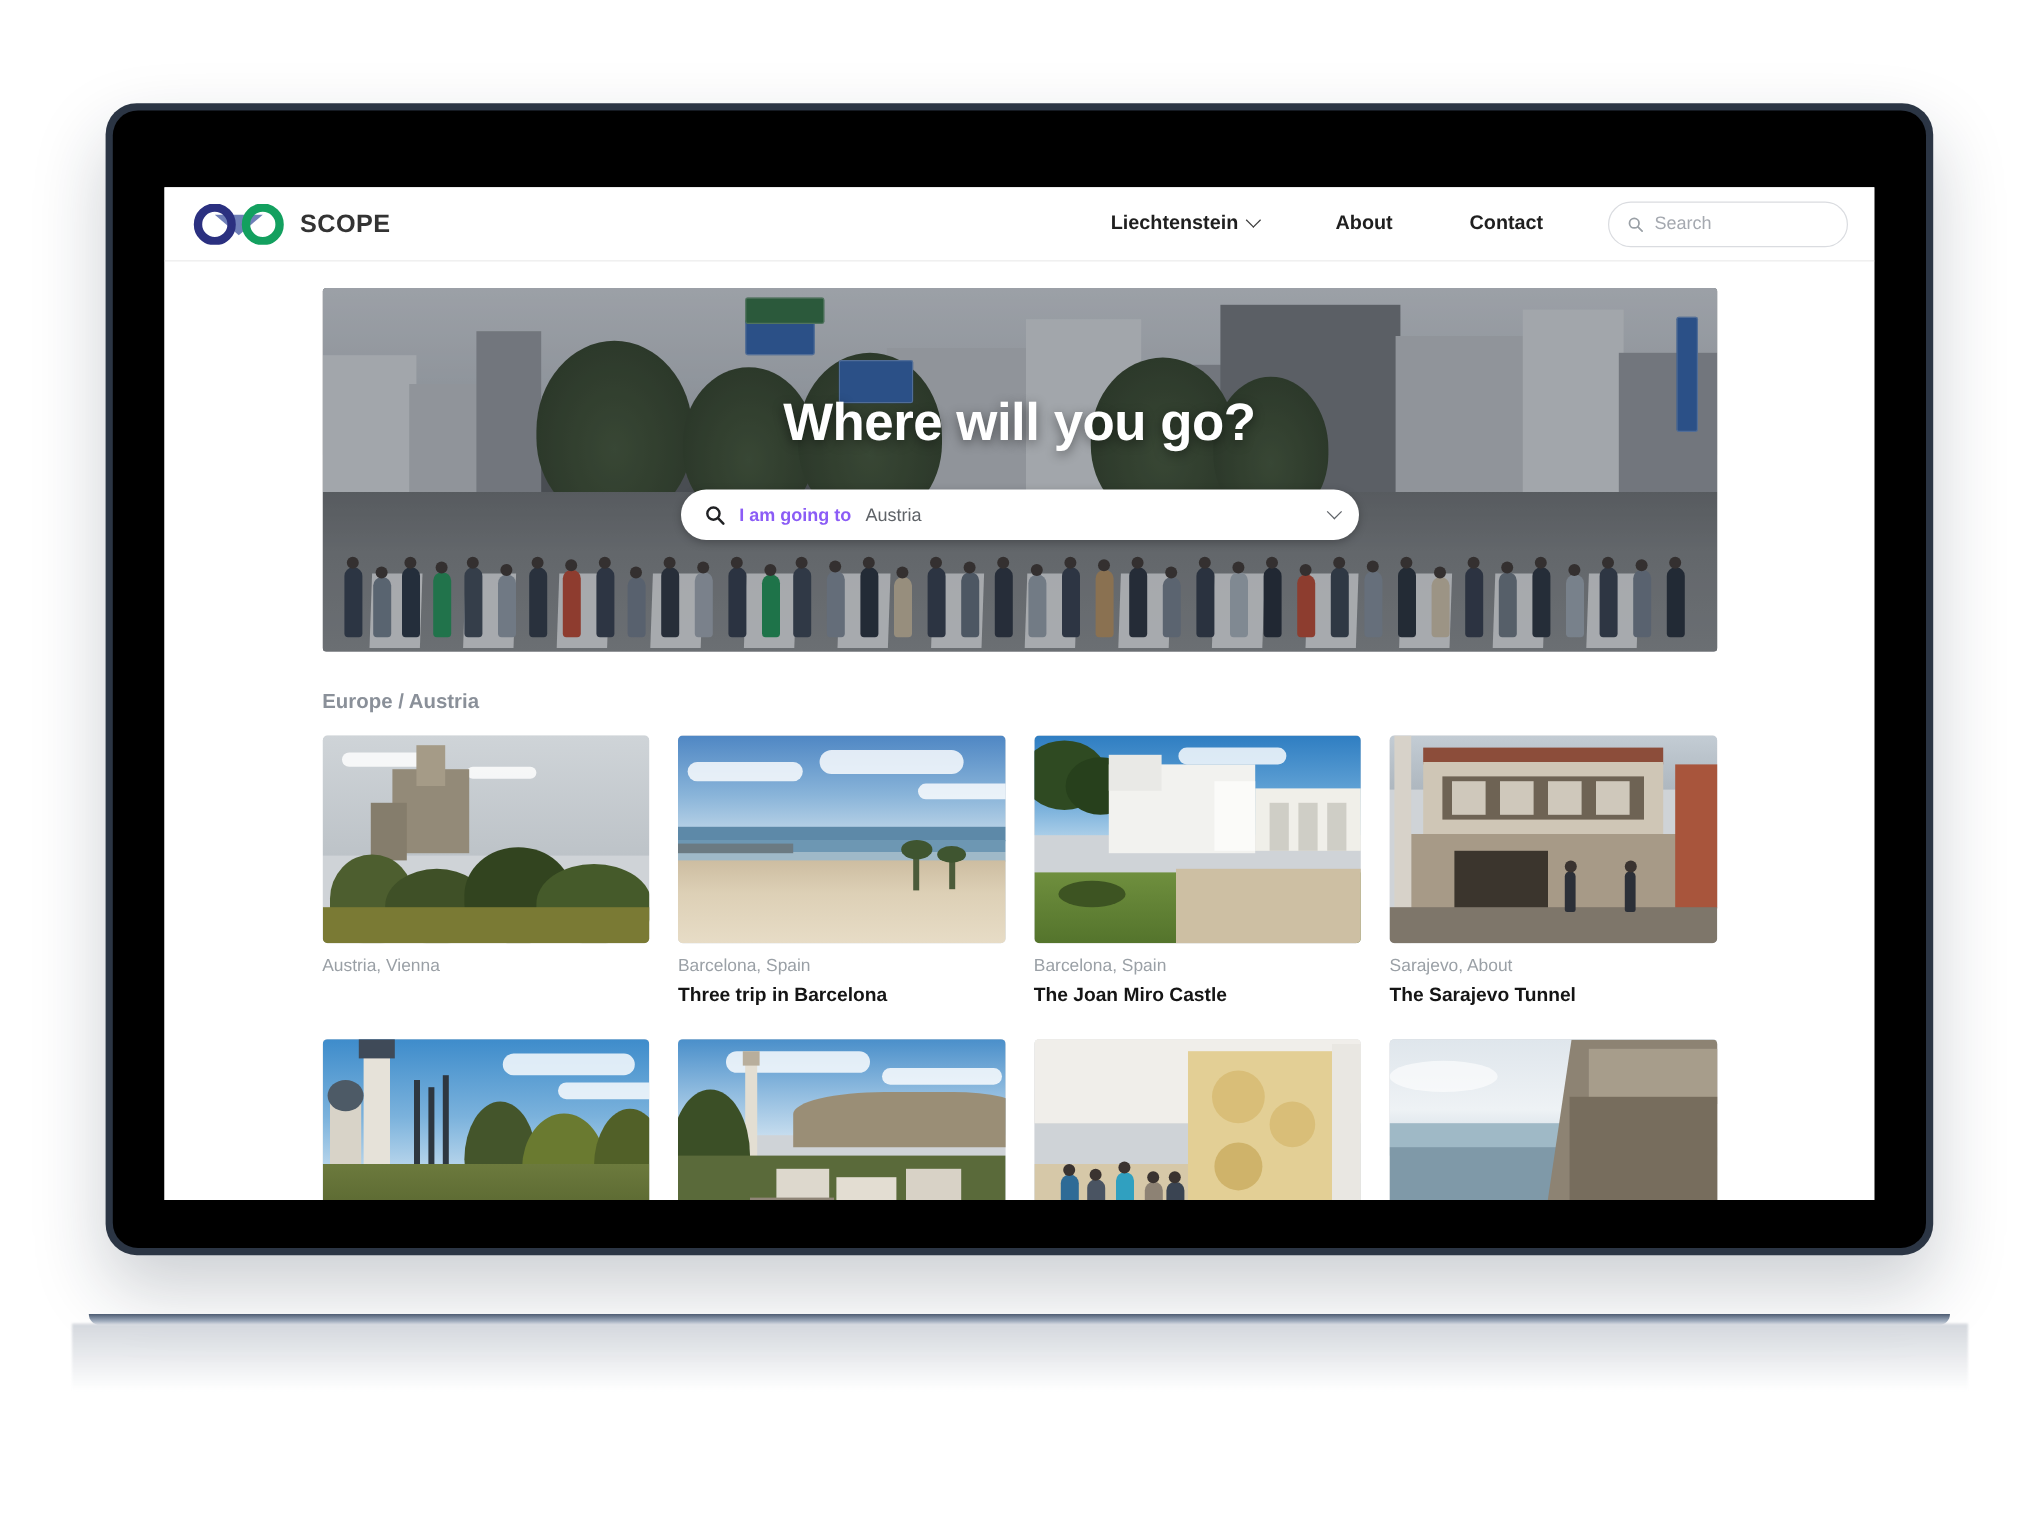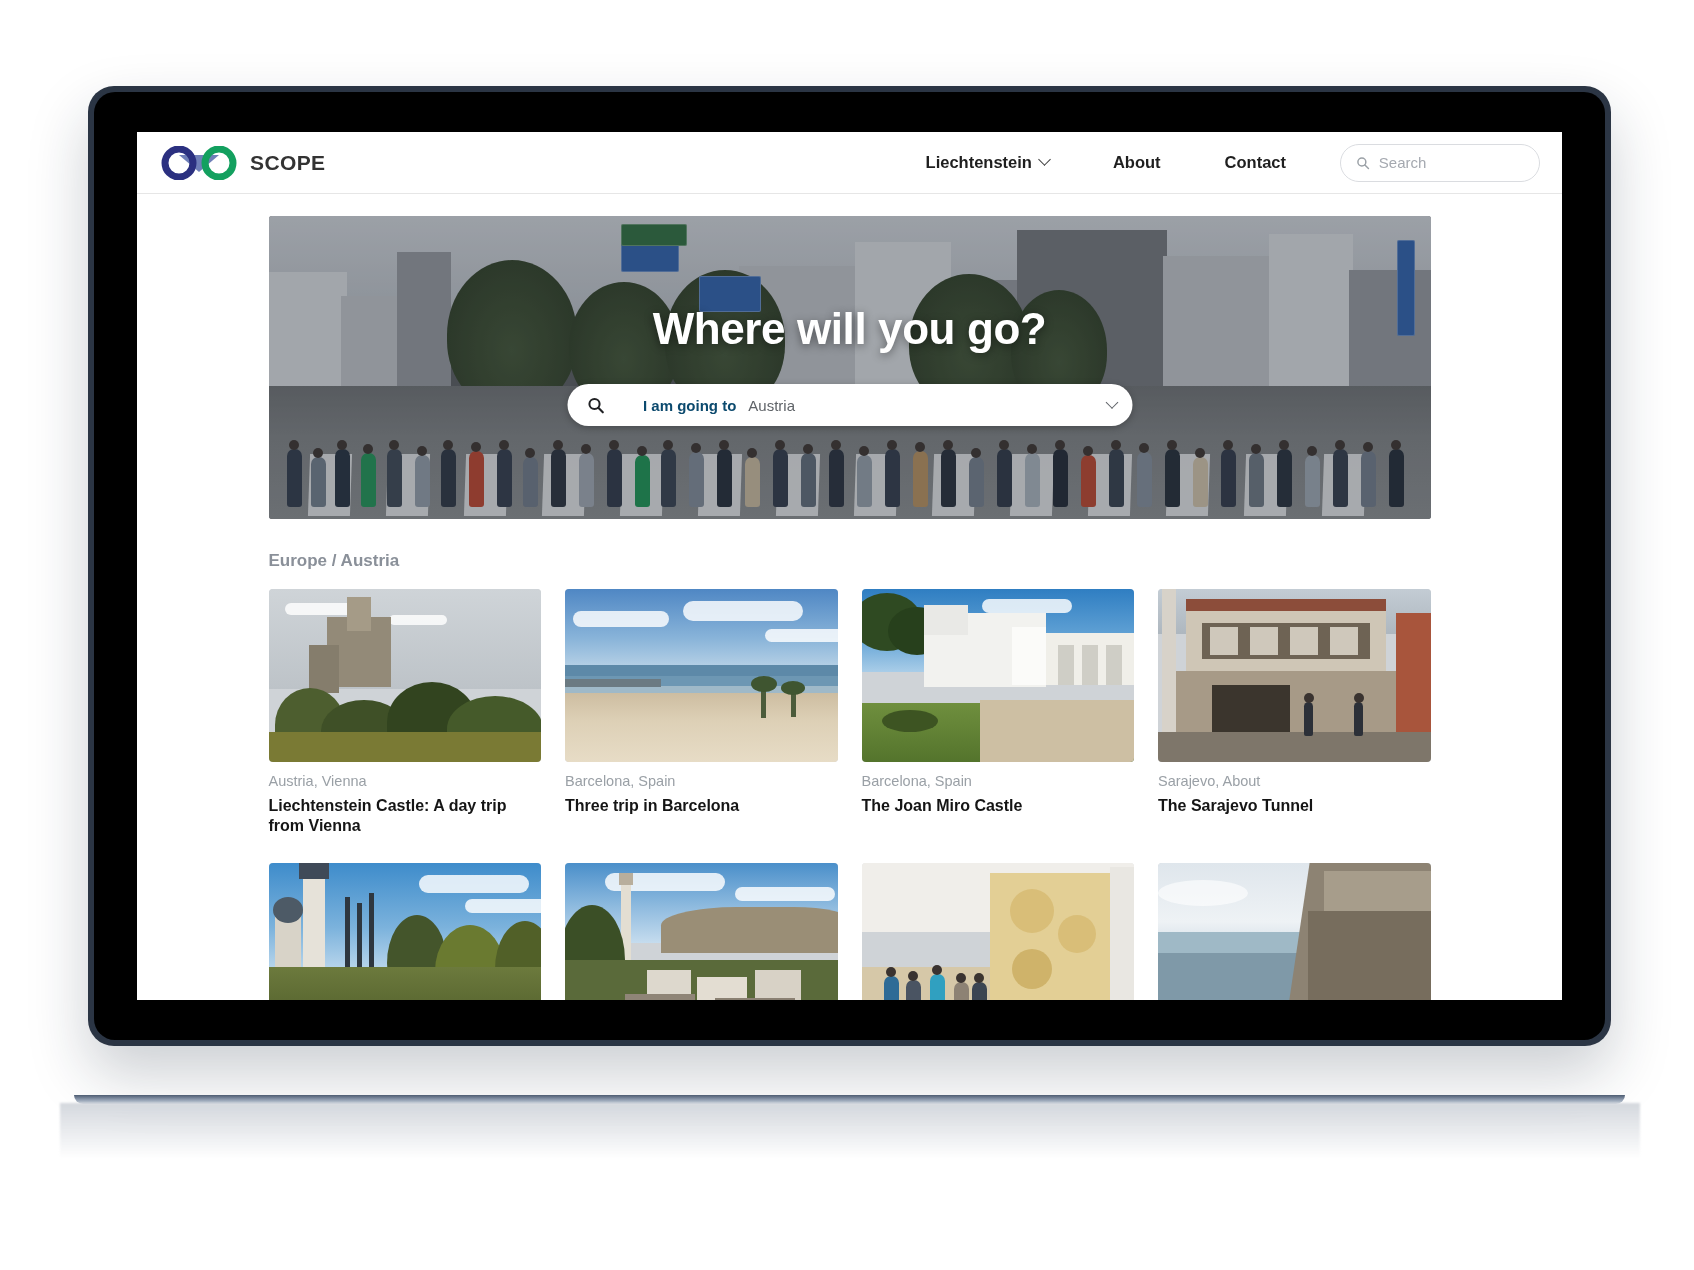--- a/index.html
+++ b/index.html
@@ -29,21 +29,21 @@
     background: #2b3544;
     border-radius: 26px;
     padding: 6px;
     box-shadow: 0 28px 60px rgba(25,35,55,0.22);
   }
   #laptop-inner {
     width: 100%;
     height: 100%;
     background: #000000;
     border-radius: 21px;
-    padding: 40px 43px 40px 43px;
+    padding: 64px 43px 40px 43px;
     position: relative;
     overflow: hidden;
   }
   #screen {
     width: 100%;
     height: 100%;
     background: #ffffff;
     overflow: hidden;
     position: relative;
   }
@@ -227,21 +227,21 @@
     height: 42px;
     background: #fff;
     border-radius: 21px;
     display: flex;
     align-items: center;
     padding: 0 16px 0 20px;
     gap: 12px;
     box-shadow: 0 2px 7px rgba(0,0,0,.25);
   }
   .hero-search .label {
-    font-size: 15px; font-weight: bold; color: #0c4a6e; white-space: nowrap; margin-left: 27px;
+    font-size: 15px; font-weight: bold; color: #8b5cf6; white-space: nowrap;
   }
   .hero-search .value {
     font-size: 15px; color: #5f6368; flex: 1; white-space: nowrap;
   }
   .chev-sm {
     width: 9px; height: 9px;
     border-right: 1.7px solid #5f6368;
     border-bottom: 1.7px solid #5f6368;
     transform: translateY(-3px) rotate(45deg);
   }
@@ -481,21 +481,20 @@
                     <div class="castle" style="left:78px; top:8px;   width:24px; height:34px; background:#a59b87;"></div>
                     <div class="castle" style="left:40px; top:56px;  width:30px; height:48px; background:#857d6c;"></div>
                     <div class="bush" style="left:6px;   bottom:0;  width:70px;  height:74px; background:#4d5e2f;"></div>
                     <div class="bush" style="left:52px;  bottom:0;  width:86px;  height:62px; background:#3f5027;"></div>
                     <div class="bush" style="left:118px; bottom:0;  width:90px;  height:80px; background:#32441f;"></div>
                     <div class="bush" style="left:178px; bottom:0;  width:96px;  height:66px; background:#455a2a;"></div>
                     <div class="bush" style="left:0;     bottom:0;  width:300px; height:30px; background:#7a7a34; border-radius:0;"></div>
                   </div>
                 </div>
                 <div class="card-place">Austria, Vienna</div>
-                <div class="card-title">Liechtenstein Castle: A day trip from Vienna</div>
               </div>
 
               <div class="card">
                 <div class="card-thumb">
                   <div class="sc t2">
                     <div class="s-sky"></div>
                     <div class="cloud" style="left:8px;  top:22px; width:96px;  height:16px;"></div>
                     <div class="cloud" style="left:118px;top:12px; width:120px; height:20px;"></div>
                     <div class="cloud" style="left:200px;top:40px; width:80px;  height:13px;"></div>
                     <div class="rect" style="left:0; top:44%; width:100%; height:12px; background:#5d89a8;"></div>

